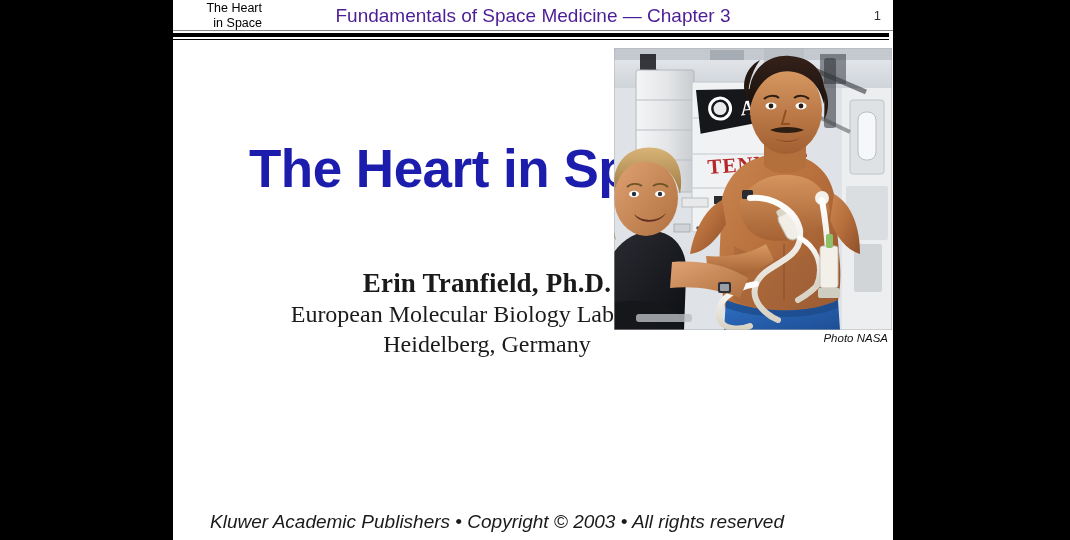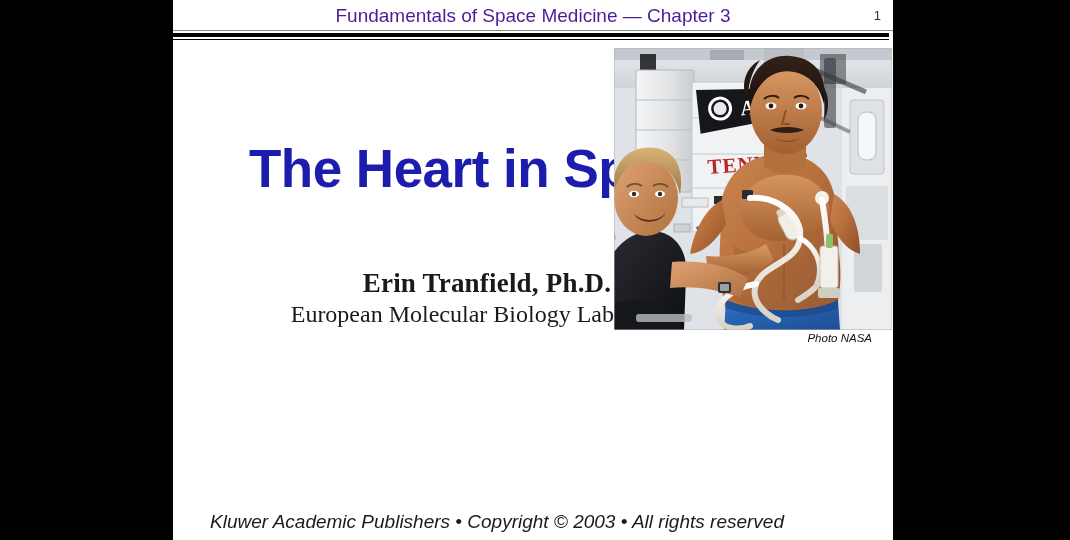--- a/index.html
+++ b/index.html
@@ -147,21 +147,21 @@
     height: 282px;
   }
   #photo {
     position: absolute;
     inset: 0;
     overflow: hidden;
     background: #0b0c12;
   }
   #photo-caption {
     position: absolute;
-    left: 425px;
+    left: 441px;
     top: 332px;
     width: 274px;
     text-align: right;
     font-family: "Liberation Sans", sans-serif;
     font-style: italic;
     font-size: 11.5px;
     color: #111111;
   }
 
   
@@ -179,32 +179,37 @@
   }
 </style>
 </head>
 <body>
 
 <div id="screen">
 
   <div id="slide">
 
     <div id="slide-header">
+      <div class="hdr-left">
+        <div>The Heart</div>
+        <div>in Space</div>
+      </div>
       <div class="hdr-center">Fundamentals of Space Medicine — Chapter 3</div>
       <div class="hdr-page">1</div>
       <div class="hdr-rule-thin"></div>
       <div class="hdr-rule-thick"></div>
       <div class="hdr-rule-thin2"></div>
     </div>
 
     <div id="slide-title">The Heart in Space</div>
 
     <div id="author-block">
       <div class="author-name">Erin Tranfield, Ph.D.</div>
       <div class="author-line">European Molecular Biology Laboratory</div>
+      <div class="author-line">Heidelberg, Germany</div>
     </div>
 
     <div id="photo-wrap">
       <div id="photo">
         <svg viewBox="0 0 278 282" width="278" height="282" preserveAspectRatio="none">
           <defs>
             <linearGradient id="gWallTop" x1="0" y1="0" x2="0" y2="1">
               <stop offset="0" stop-color="#e9ecef"></stop>
               <stop offset="1" stop-color="#cfd4da"></stop>
             </linearGradient>

